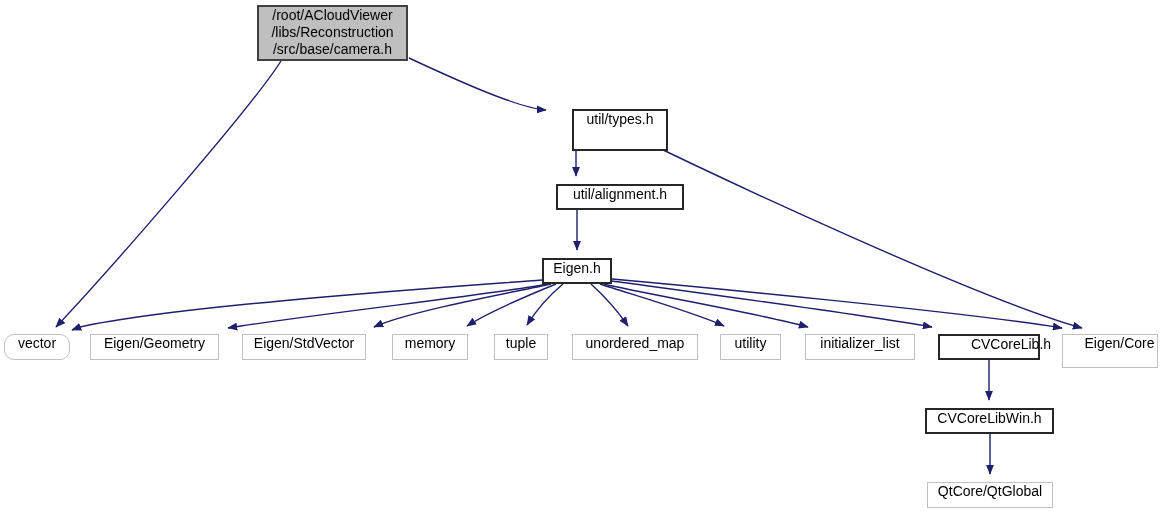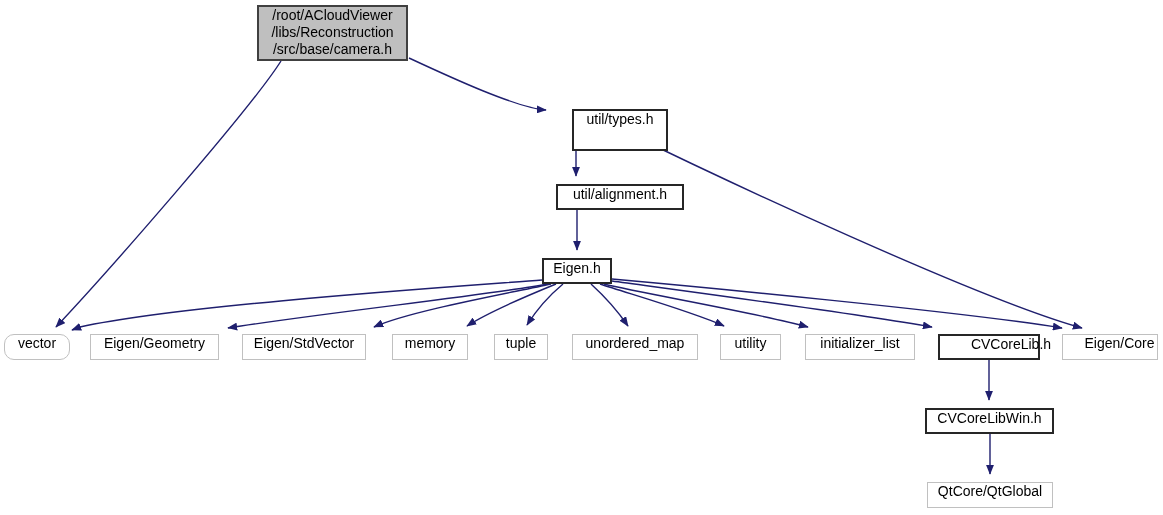--- a/index.html
+++ b/index.html
@@ -89,17 +89,17 @@
       <div class="node strong" style="left: 542px; top: 258px; width: 70px; height: 26px;"><span>Eigen.h</span></div>
       <div class="node" style="left: 4px; top: 334px; width: 66px; height: 26px; border-radius: 10px;"><span>vector</span></div>
       <div class="node" style="left: 90px; top: 334px; width: 129px; height: 26px;"><span>Eigen/Geometry</span></div>
       <div class="node" style="left: 242px; top: 334px; width: 124px; height: 26px;"><span>Eigen/StdVector</span></div>
       <div class="node" style="left: 392px; top: 334px; width: 76px; height: 26px;"><span>memory</span></div>
       <div class="node" style="left: 494px; top: 334px; width: 54px; height: 26px;"><span>tuple</span></div>
       <div class="node" style="left: 572px; top: 334px; width: 126px; height: 26px;"><span>unordered_map</span></div>
       <div class="node" style="left: 720px; top: 334px; width: 61px; height: 26px;"><span>utility</span></div>
       <div class="node" style="left: 805px; top: 334px; width: 110px; height: 26px;"><span>initializer_list</span></div>
       <div class="node strong" style="left: 938px; top: 334px; width: 102px; height: 26px; padding-left: 44px;"><span>CVCoreLib.h</span></div>
-      <div class="node" style="left: 1062px; top: 334px; width: 96px; height: 26px; padding-left: 19px;"><span>Eigen/Core</span></div>
+      <div class="node" style="left: 1062px; top: 334px; width: 96px; height: 34px; padding-left: 19px;"><span>Eigen/Core</span></div>
       <div class="node strong" style="left: 925px; top: 408px; width: 129px; height: 26px;"><span>CVCoreLibWin.h</span></div>
       <div class="node" style="left: 927px; top: 482px; width: 126px; height: 26px;"><span>QtCore/QtGlobal</span></div>
     </div>
 </div>
 
 </body></html>

